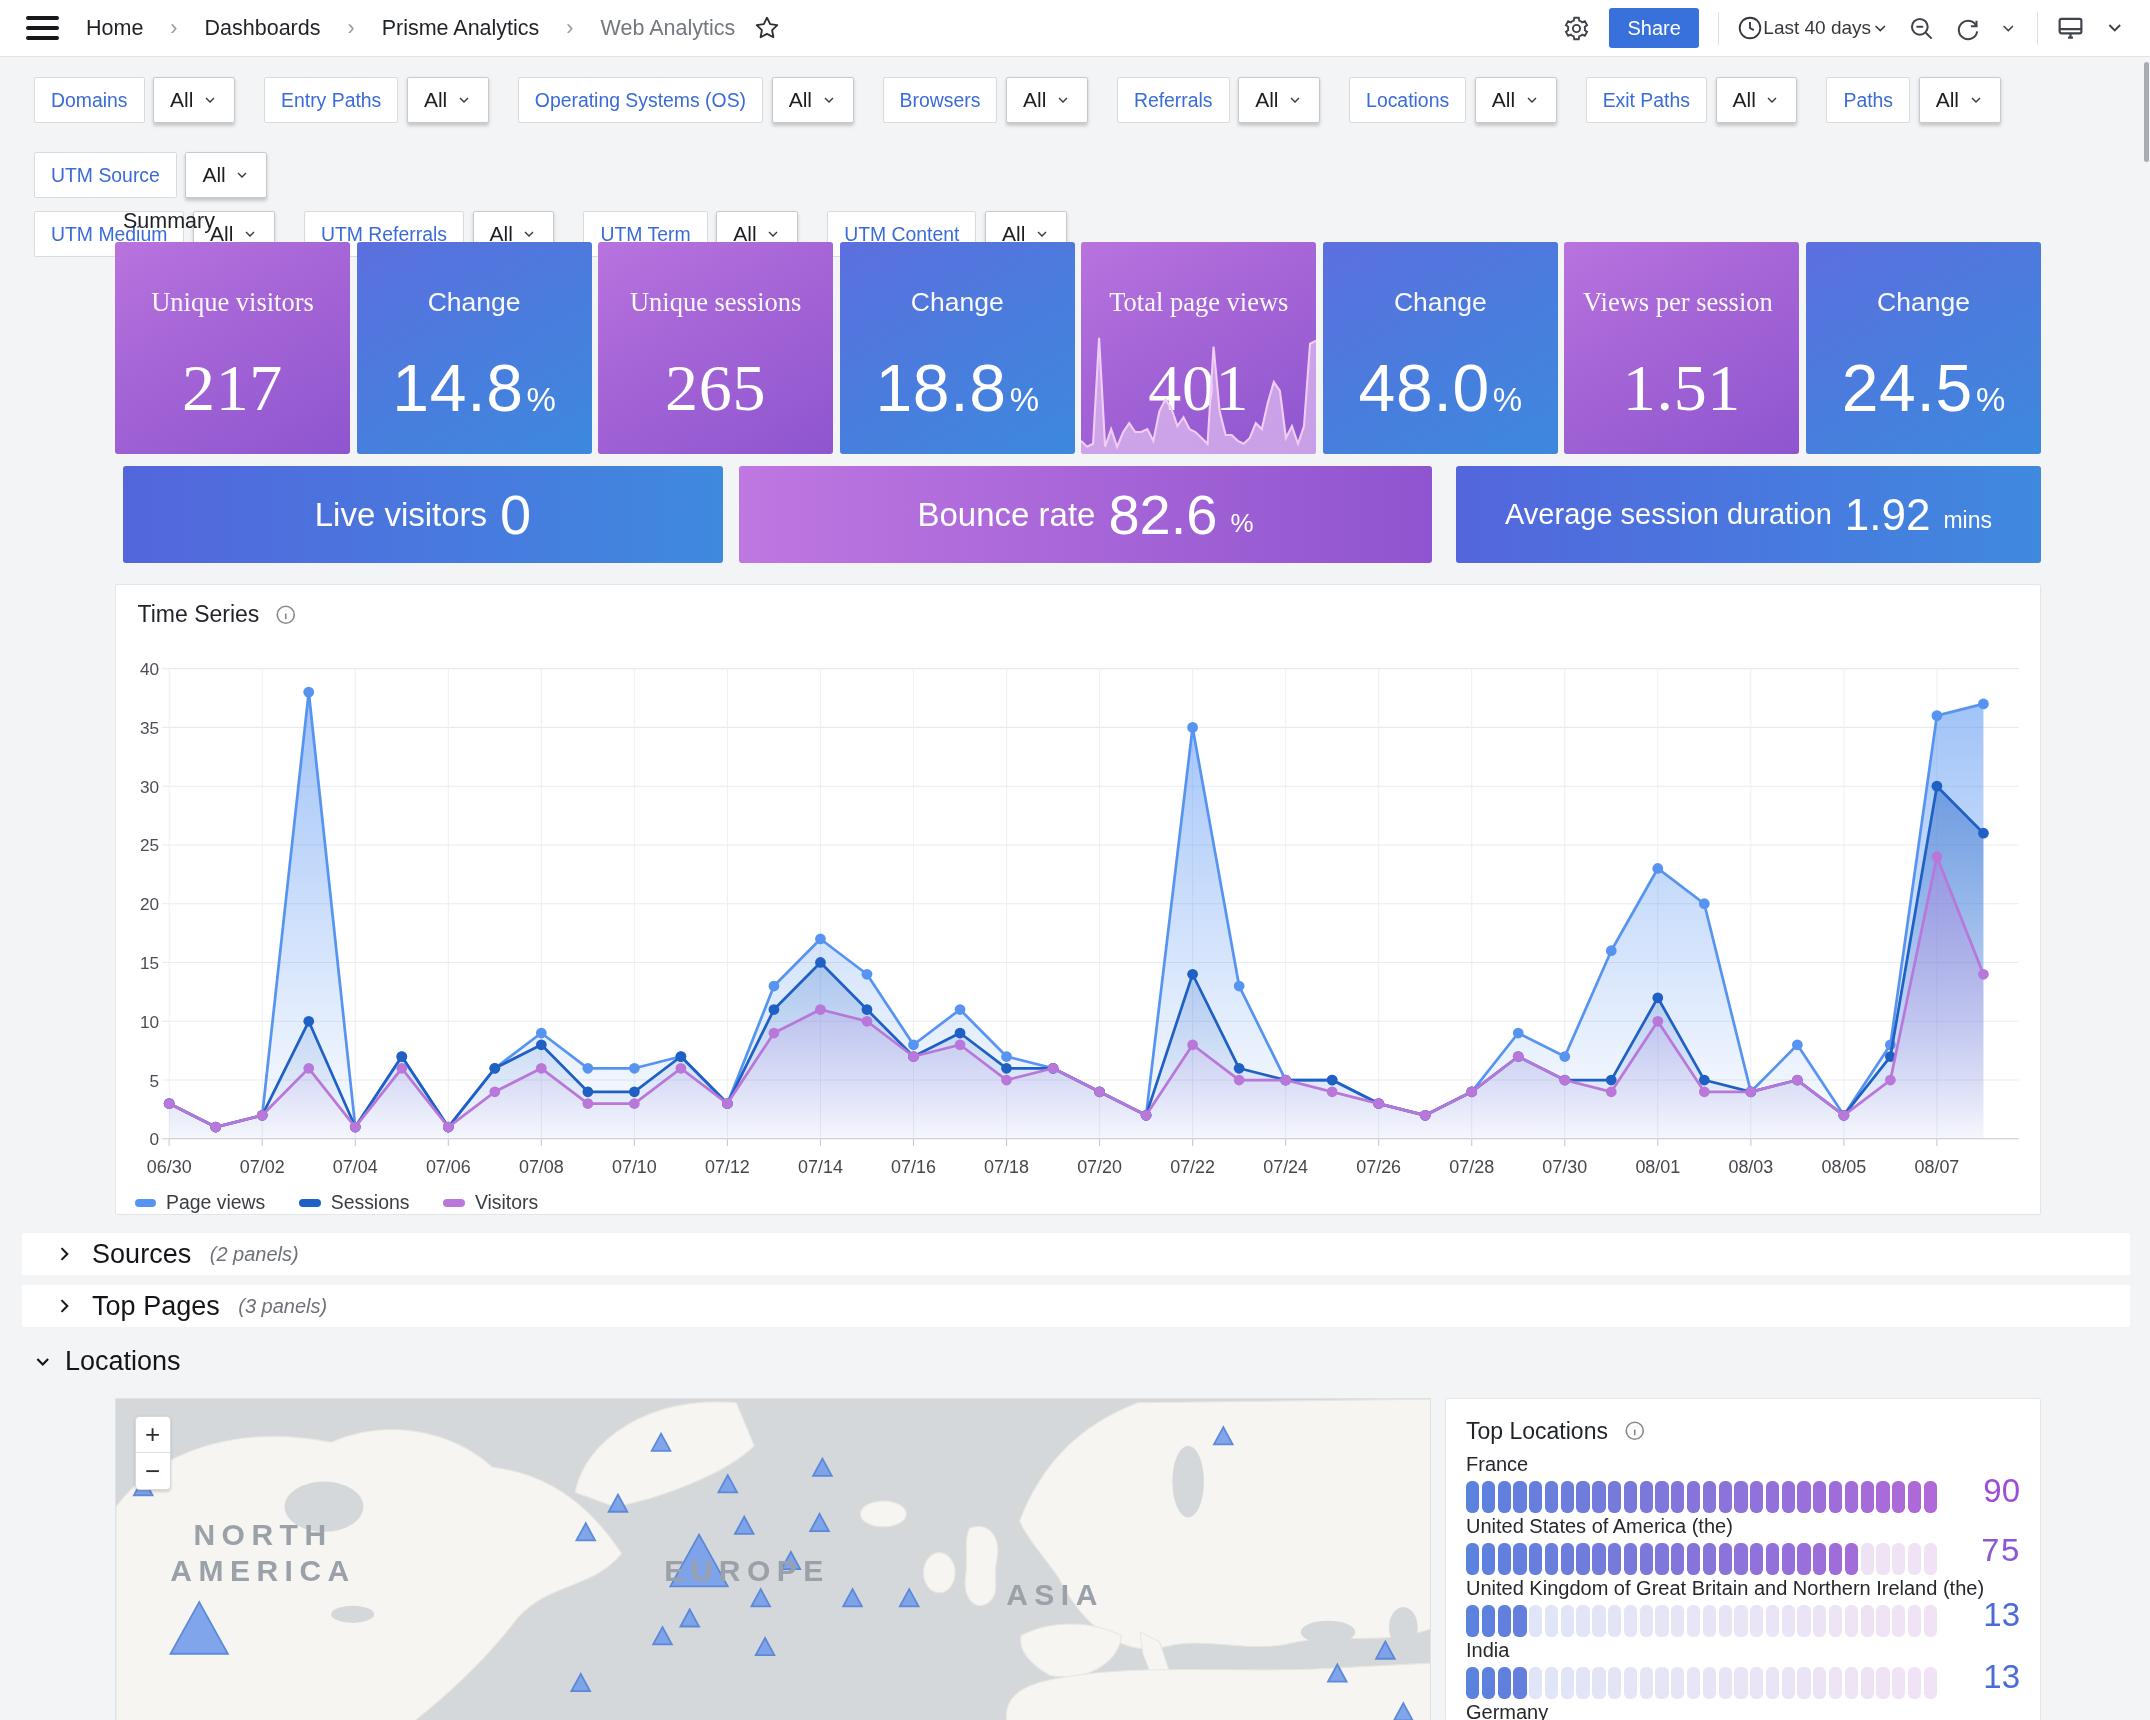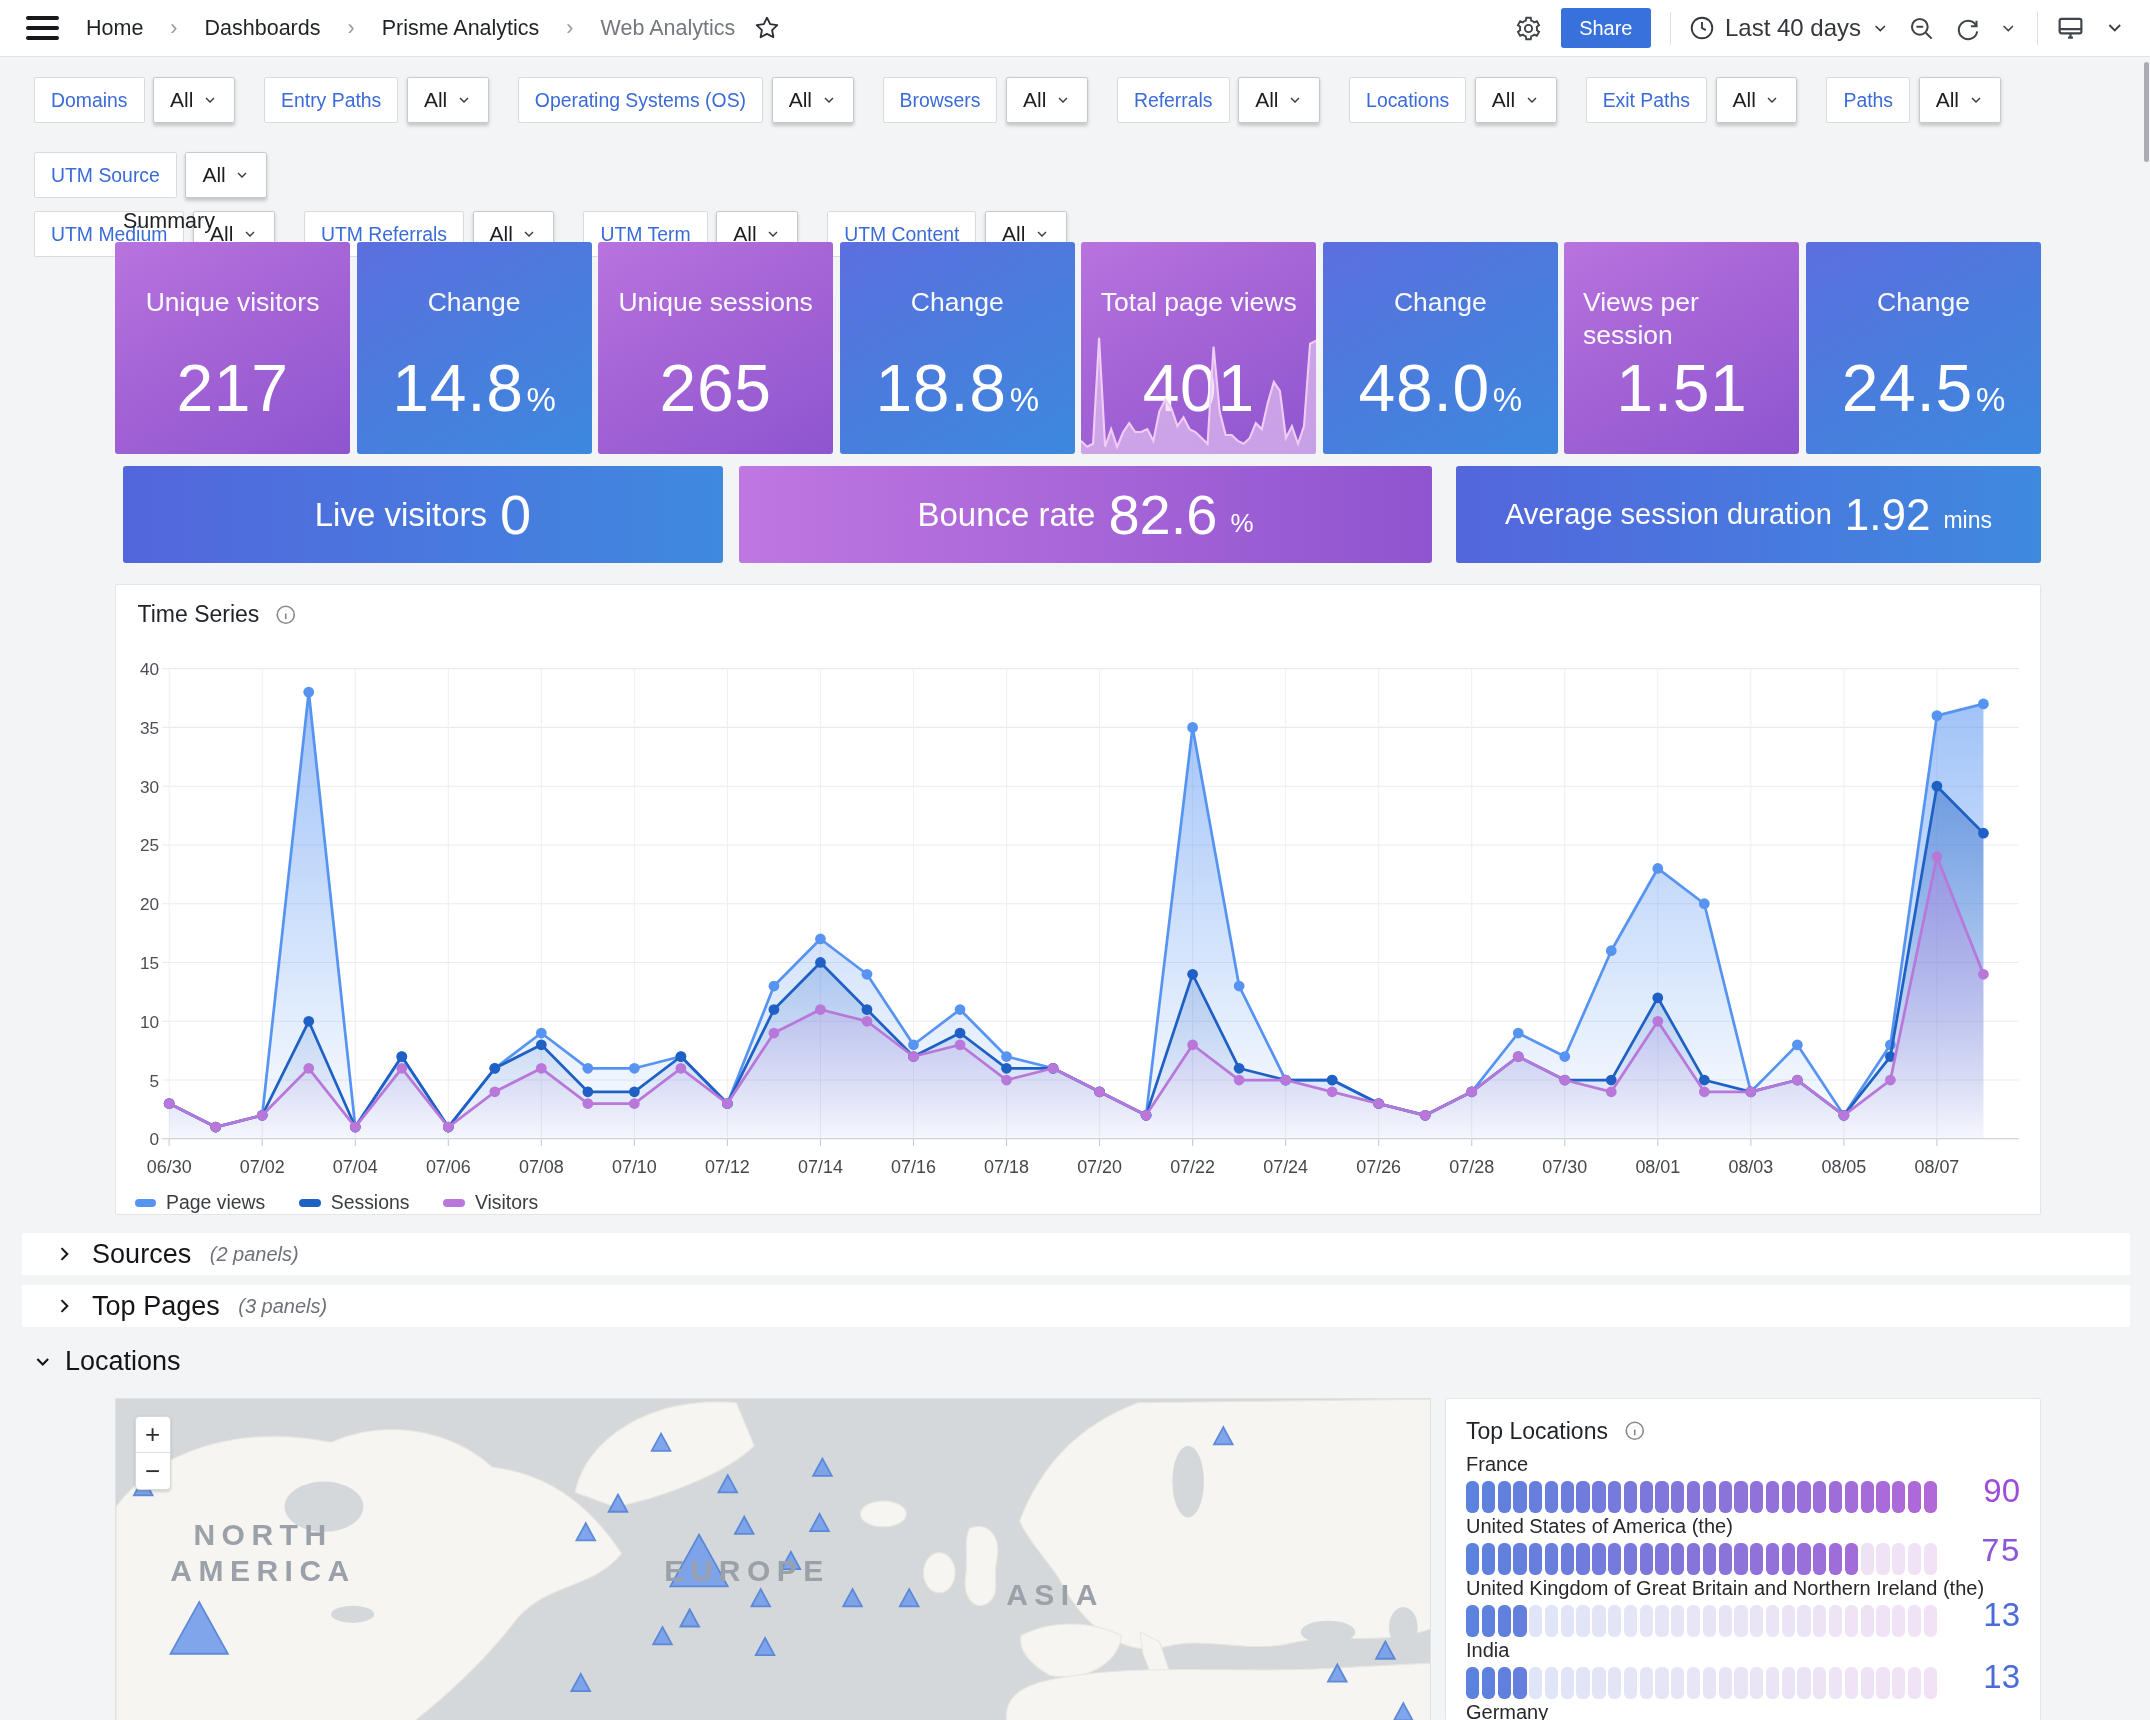--- a/index.html
+++ b/index.html
@@ -14,37 +14,37 @@
   .hamburger span { display:block; height:4.3px; background:#17181b; border-radius:2.2px; }
   .crumbs { display:flex; align-items:center; gap:27px; font-size:21.5px; }
   .crumb { color:#1f2226; white-space:nowrap; }
   .crumb.muted { color:#73777e; }
   .crumb-sep { color:#979ca3; font-size:21.5px; }
   .star-icon { margin-left:18.6px; }
   .tb-right { margin-left:auto; display:flex; align-items:center; gap:18.6px; }
   .tb-icon { display:flex; align-items:center; justify-content:center; color:#3f434a; }
   .share-btn { background:#3871dc; color:#fff; font-size:20px; padding:8.6px 18.6px; border-radius:2.9px; border:none; cursor:pointer; }
   .tb-divider { width:0.7px; height:33px; background:#e0e1e3; }
-  .timerange { display:flex; align-items:center; gap:10px; font-size:24px; color:#34373c; cursor:pointer; }
+  .timerange { display:flex; align-items:center; gap:0; font-size:19px; color:#34373c; cursor:pointer; }
   .scroll-thumb { position:absolute; right:2.2px; top:62px; width:5px; height:100px; background:#a9adb3; border-radius:2.9px; }
 
   
   .filters { position:absolute; left:34px; top:77px; width:2086px; display:flex; flex-direction:column; gap:13px; }
   .frow { display:flex; flex-wrap:wrap; gap:29px; }
   .fgroup { display:flex; align-items:center; gap:8.6px; }
   .fchip { background:#fff; height:46px; display:flex; align-items:center; font-size:19.4px; border-radius:2.2px; padding:0 16px; }
   .flabel { border:0.7px solid #d9dadc; color:#3a6bd8; }
   .fval { border:0.7px solid #c8c9cc; color:#1c1e21; font-size:21px; gap:8.6px; box-shadow:0 2.2px 3.6px rgba(0,0,0,0.18); cursor:pointer; }
 
   
   .sum-heading { position:absolute; left:123px; top:209px; font-size:21.5px; color:#202226; }
   .cards-row { position:absolute; left:115px; top:242px; width:1926px; height:212px; display:flex; gap:6.5px; }
   .scard { flex:1; border-radius:2.9px; position:relative; overflow:hidden; color:#fff;
            display:flex; flex-direction:column; align-items:center; }
-  .scard.purple { background:linear-gradient(150deg,#b873de 0%,#a464d6 45%,#8e55cf 100%); }
+  .scard.purple { background:linear-gradient(150deg,#b873de 0%,#a464d6 45%,#8e55cf 100%);font-family:Liberation Serif, serif; }
   .scard.blue   { background:linear-gradient(150deg,#5c6fde 0%,#4a7cdd 50%,#3d88de 100%); }
   .scard .ctitle { margin-top:44px; font-size:26.5px; color:rgba(255,255,255,0.96); text-align:center; line-height:1.25; padding:0 18.6px; }
   .scard.left-title .ctitle { align-self:flex-start; text-align:left; }
   .scard .cval { position:absolute; top:79px; left:0; right:0; bottom:0; display:flex; align-items:center; justify-content:center; }
   .scard .num { font-size:66px; font-weight:500; letter-spacing:0.7px; }
   .scard .suffix { font-size:33px; margin-top:24.4px; margin-left:2.9px; }
   .scard svg.spark { position:absolute; left:0; right:0; bottom:0; }
 
   .kpi-row { position:absolute; left:115px; top:466px; width:1926px; height:97px; display:flex; gap:16px; }
   .kpi { border-radius:2.9px; color:#fff; display:flex; align-items:center; justify-content:center; gap:13px; }

